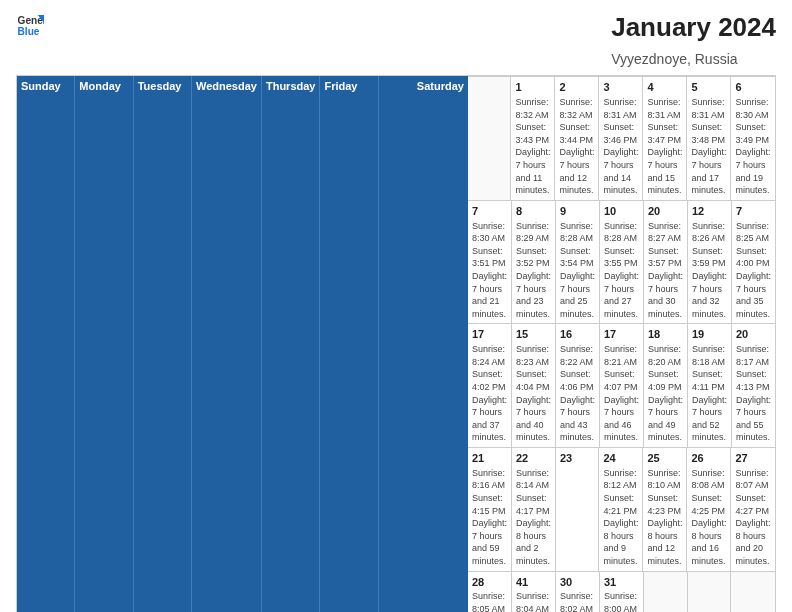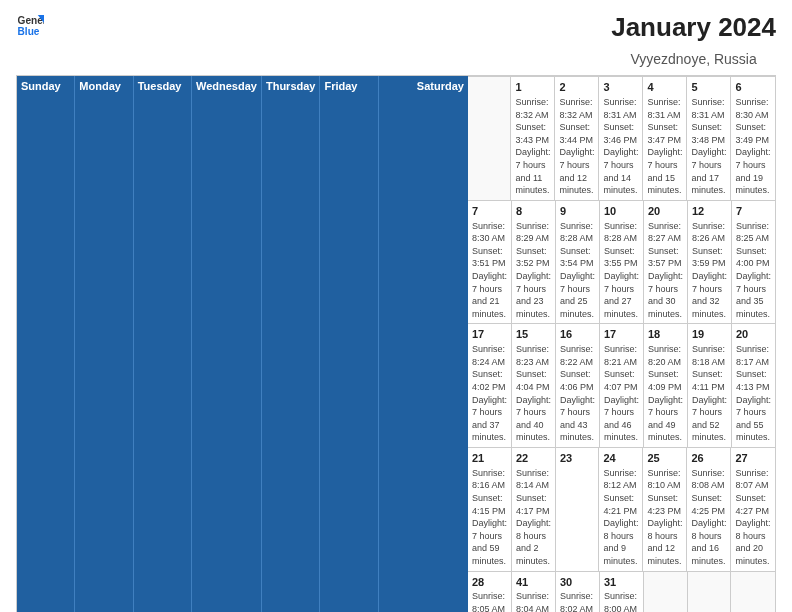--- a/index.html
+++ b/index.html
@@ -26,21 +26,21 @@
     .logo {
       display: flex;
       align-items: center;
       gap: 4px;
     }
     .logo-icon {
       width: 28px;
       height: 28px;
     }
     .title-block {
-      text-align: center;
+      text-align: left;
     }
     .title-block h1 {
       font-size: 26px;
       font-weight: bold;
       color: #222;
       line-height: 1.2;
     }
     .title-block h2 {
       font-size: 14px;
       font-weight: normal;

